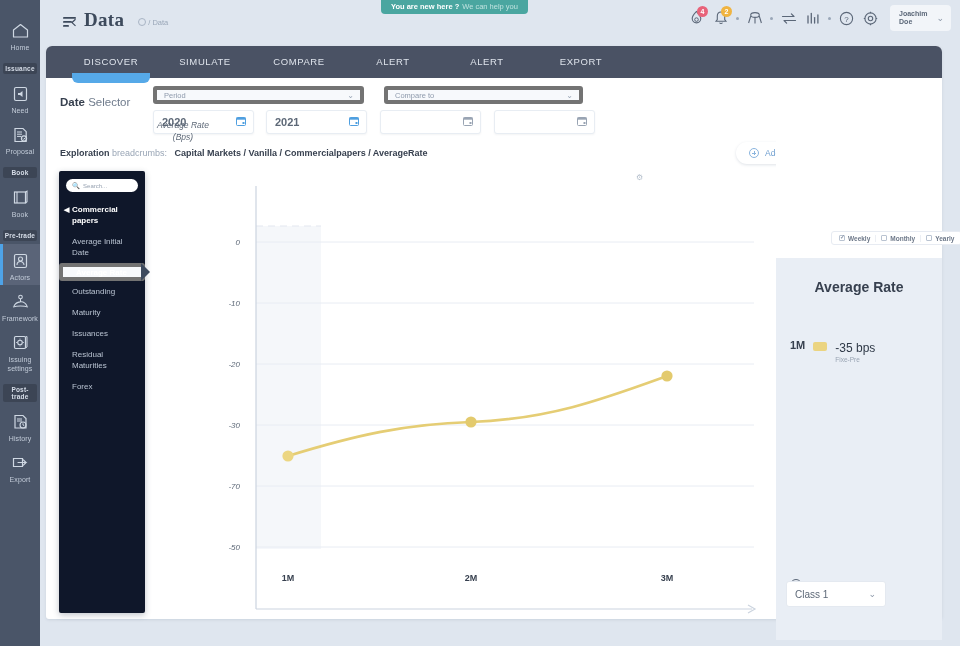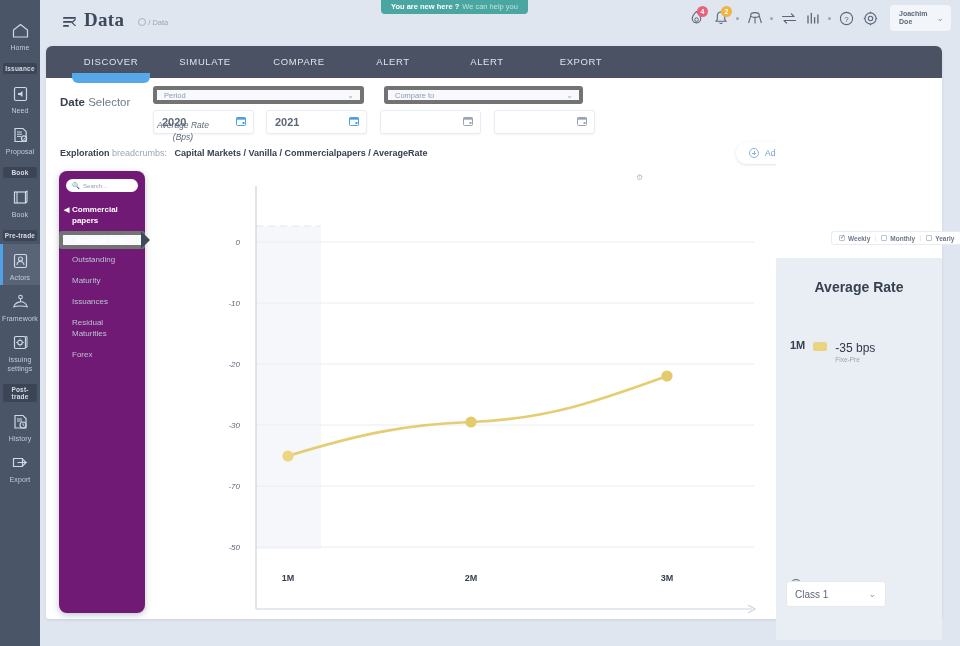--- a/index.html
+++ b/index.html
@@ -147,21 +147,21 @@
   }
   .pillbtn .plus::before, .pillbtn .plus::after {
     content: ""; position: absolute; background: #8ab4de;
   }
   .pillbtn .plus::before { left: 2px; right: 2px; top: 4px; height: 1px; }
   .pillbtn .plus::after { top: 2px; bottom: 2px; left: 4px; width: 1px; }
 
   
   .flyout {
     position: absolute; left: 13px; top: 125px; width: 86px; height: 442px;
-    background: #701a75; border-radius: 8px;
+    background: #0f172a; border-radius: 2px;
     box-shadow: 0 2px 6px rgba(45,60,80,.3); padding: 8px 0 0; z-index: 6;
   }
   .searchbox {
     margin: 0 7px 7px; height: 13px; background: #fff; border-radius: 7px;
     display: flex; align-items: center; padding: 0 6px; gap: 3px;
   }
   .searchbox .mag { color: #8d99a9; font-size: 6.5px; }
   .searchbox .ph { font-size: 6px; color: #97a2b1; }
   .fly-item {
     padding: 5px 8px 5px 13px; font-size: 8px; line-height: 11px;
@@ -499,20 +499,21 @@
     <div class="flyout">
       <div class="searchbox">
         <span class="mag">🔍</span>
         <span class="ph">Search...</span>
       </div>
       <div class="fly-item head">
         <span class="arw">◀</span>
         <span>Commercial papers</span>
       </div>
       <div id="flylist">
+          <div class="fly-item">Average Initial Date</div>
           <div class="fly-item sel">Average Rate</div>
           <div class="fly-item">Outstanding</div>
           <div class="fly-item">Maturity</div>
           <div class="fly-item">Issuances</div>
           <div class="fly-item">Residual Maturities</div>
           <div class="fly-item">Forex</div>
         </div>
     </div>
 
     <div class="chartarea">

